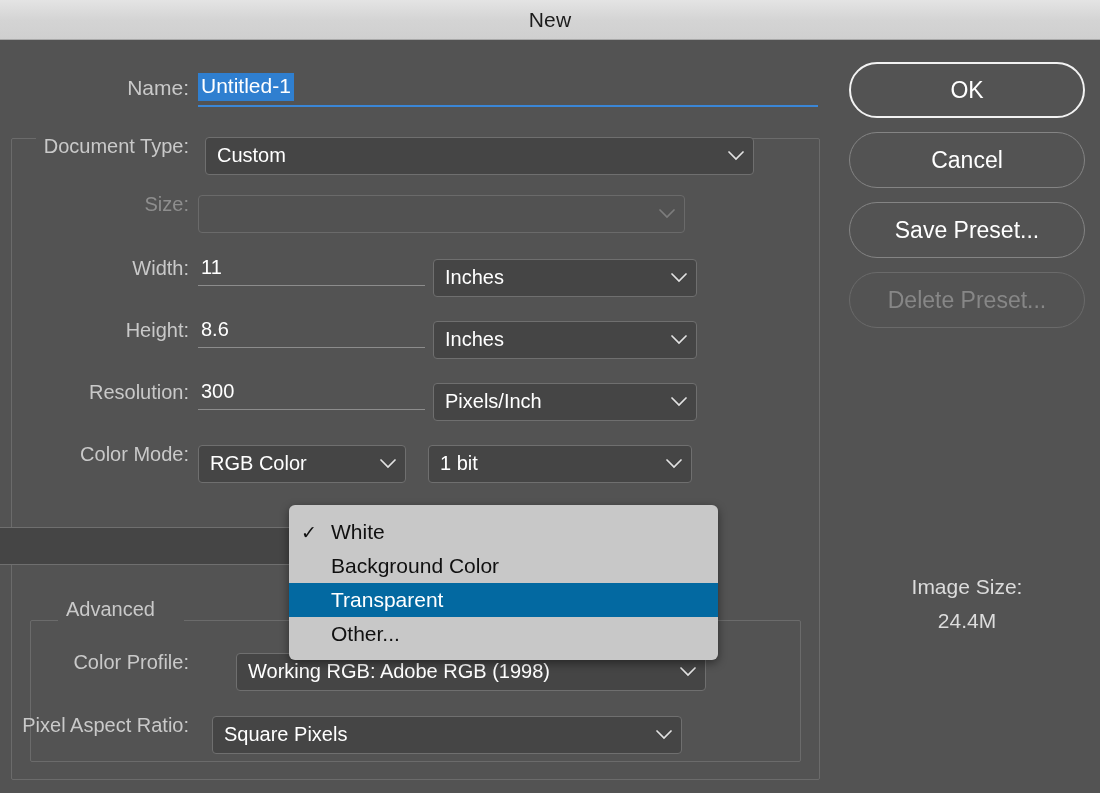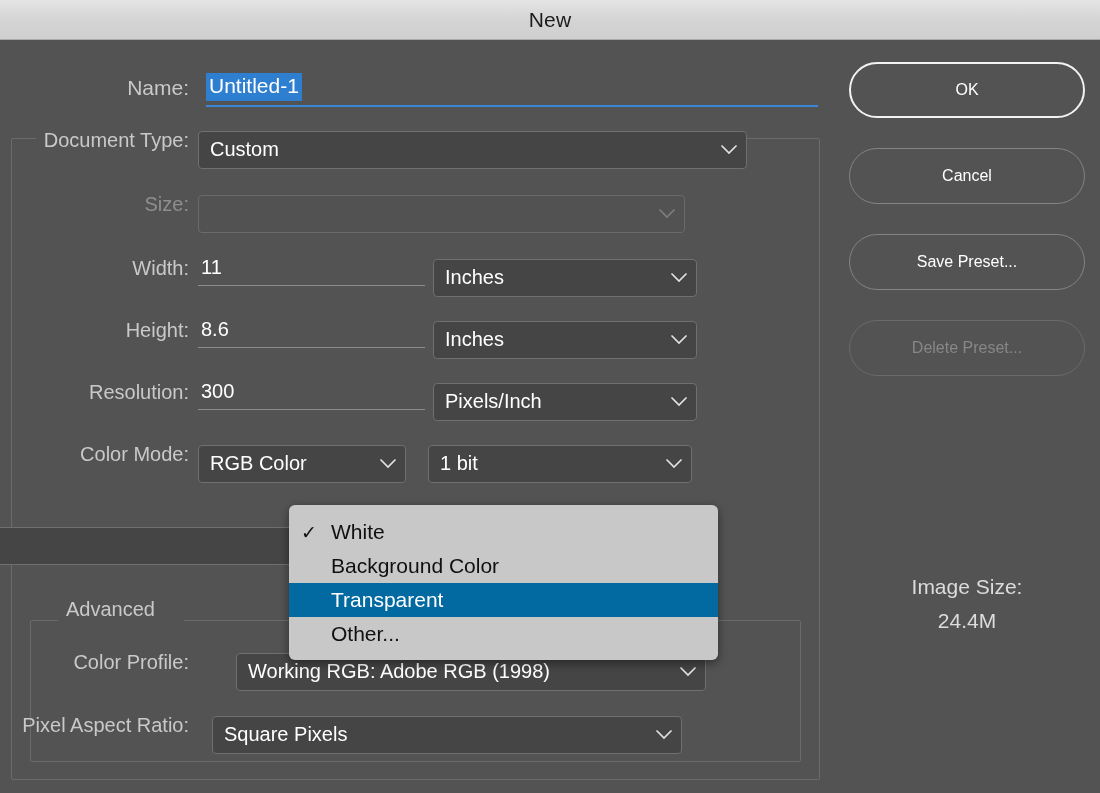--- a/index.html
+++ b/index.html
@@ -38,21 +38,20 @@
   }
 
   
   .name-row {
     position: absolute;
     left: 0; top: 68px;
     width: 830px;
     height: 40px;
     display: flex;
     align-items: center;
-    gap: 8px;
   }
   .name-label {
     width: 198px;
     text-align: right;
     font-size: 21px;
     color: #c9c9c9;
     padding-right: 9px;
   }
   .name-field {
     position: relative;
@@ -180,25 +179,25 @@
     left: 849px; top: 62px;
     width: 236px;
   }
   .btn {
     width: 236px;
     height: 56px;
     border-radius: 28px;
     border: 1px solid #848484;
     background: #535353;
     color: #ffffff;
-    font-size: 16px;
+    font-size: 23px;
     display: flex;
     align-items: center;
     justify-content: center;
-    margin-bottom: 30px;
+    margin-bottom: 14px;
   }
   .btn.default {
     border: 2px solid #f2f2f2;
   }
   .btn.disabled {
     color: #878787;
     border-color: #6a6a6a;
   }
 
   
@@ -262,21 +261,21 @@
   <div class="groupbox-outer"></div>
   <div class="groupbox-notch"></div>
 
   <div class="name-row">
     <div class="name-label">Name:</div>
     <div class="name-field">
       <span class="name-value">Untitled-1</span>
     </div>
   </div>
 
-  <div class="row" style="top:120px; height:40px;">
+  <div class="row" style="top:126px; height:40px;gap:7px;">
     <div class="row-label">Document Type:</div>
     <div class="select" style="width:549px;">
       <span>Custom</span>
       <span class="chev">
         <svg width="16" height="10" viewBox="0 0 16 10">
             <path d="M1 1 L8 8 L15 1" stroke="#e2e2e2" stroke-width="1.7" fill="none" stroke-linecap="round"></path>
           </svg>
       </span>
     </div>
   </div>

